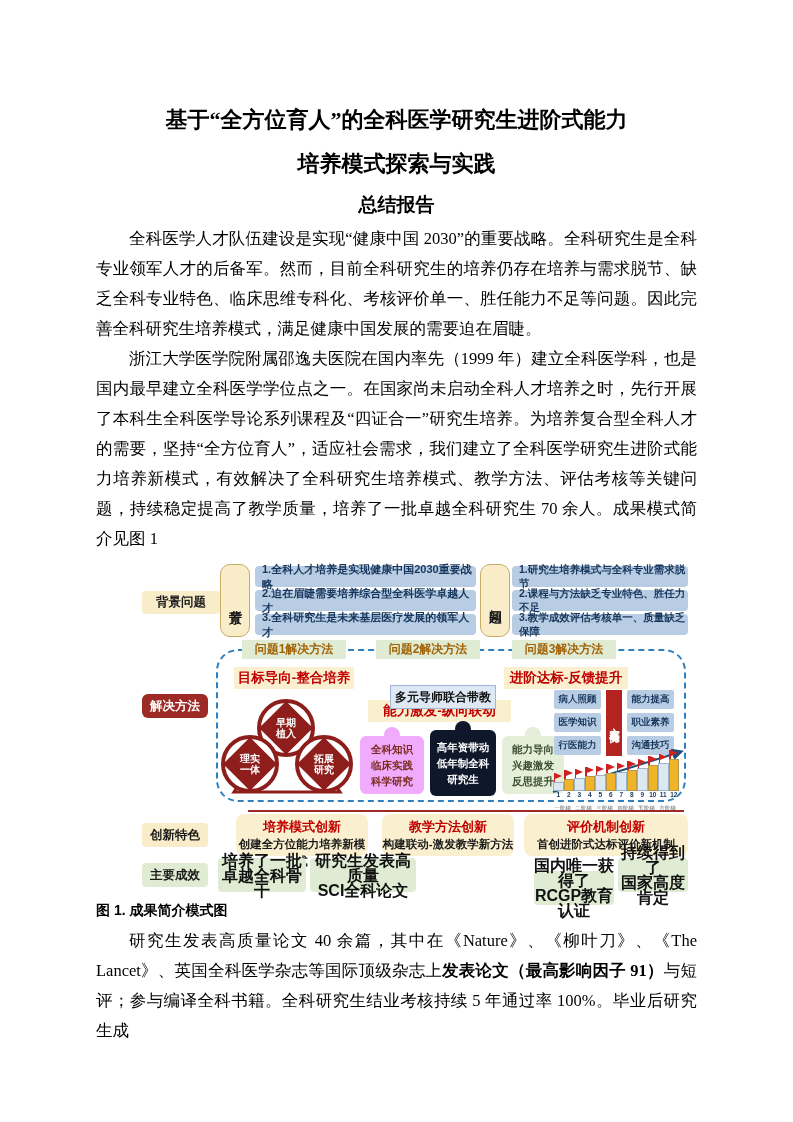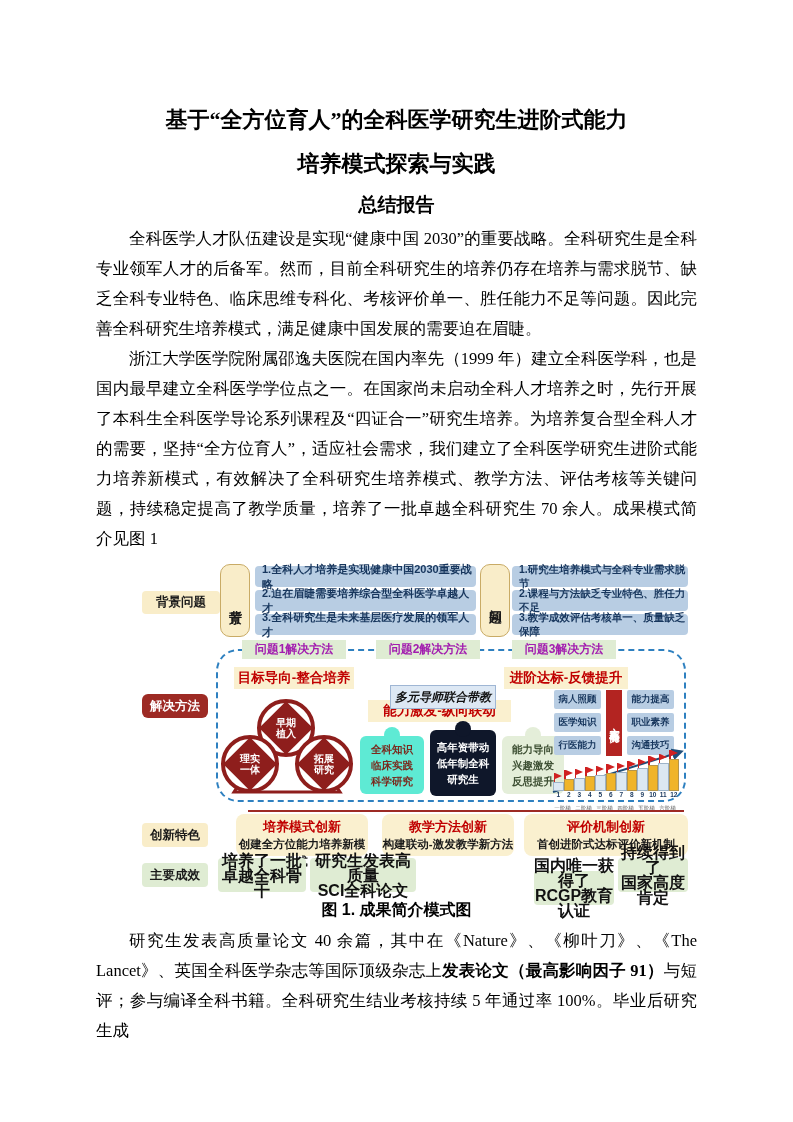--- a/index.html
+++ b/index.html
@@ -19,38 +19,38 @@
            font-size:12.5px;border-radius:4px;color:#1a1a1a;}
   .lbl-cream{background:#f9edc9;}
   .lbl-red{background:#9d2a24;color:#fff;border-radius:6px;}
   .lbl-green{background:#dfecd3;}
   .vgroup{width:30px;height:73px;background:#f9edc9;border:1.5px solid #c9ab66;border-radius:10px;
           display:flex;align-items:center;justify-content:center;font-weight:bold;font-size:13px;
           writing-mode:vertical-lr;text-orientation:upright;letter-spacing:2px;color:#1a1a1a;}
   .blue-item{height:21px;background:#b8cde3;border-radius:4px;color:#17365d;font-weight:bold;
              display:flex;align-items:center;padding-left:7px;}
   .dashed-box{border:2px dashed #2e80c0;border-radius:22px;}
-  .sol-header{height:19px;background:#dfecd3;color:#a21caf;font-weight:bold;font-size:12px;
+  .sol-header{height:19px;background:#dfecd3;color:#a16207;font-weight:bold;font-size:12px;
               display:flex;align-items:center;justify-content:center;}
   .sol-sub{height:22px;background:#faf0cf;color:#c00000;font-weight:bold;font-size:13.5px;
            display:flex;align-items:center;justify-content:center;}
   
   .venn{width:140px;height:102px;}
   .venn-circle{position:absolute;width:58px;height:58px;border:4px solid #8e1e1c;border-radius:50%;
                background:#fff;box-sizing:border-box;}
   .venn-diamond{position:absolute;width:38px;height:38px;background:#8e1e1c;transform:rotate(45deg);
                 display:flex;align-items:center;justify-content:center;}
   .venn-diamond span{transform:rotate(-45deg);color:#fff;font-weight:bold;font-size:10px;
                      line-height:11px;text-align:center;white-space:pre-line;}
   
   .puzzle{display:flex;align-items:center;justify-content:center;text-align:center;
           white-space:pre-line;font-weight:bold;border-radius:6px;}
   .puzzle::before{content:'';position:absolute;top:-9px;left:50%;transform:translateX(-50%);
                   width:16px;height:16px;border-radius:50%;background:inherit;}
-  .pz-cream{background:#5eead4;color:#7a2a1e;font-size:10.5px;line-height:16px;}
+  .pz-cream{background:#f0abfc;color:#7a2a1e;font-size:10.5px;line-height:16px;}
   .pz-red{background:#0f172a;color:#fff;font-size:10.5px;line-height:16px;}
   .pz-green{background:#e4eed9;color:#3d4f33;font-size:10.5px;line-height:16px;}
   
   .core-grid{display:flex;gap:5px;align-items:flex-start;}
   .core-col{display:flex;flex-direction:column;gap:4px;}
   .core-box{width:47px;height:19px;background:#b8cde3;color:#17365d;font-size:9.5px;font-weight:bold;
             display:flex;align-items:center;justify-content:center;border-radius:2px;}
   .core-strip{width:16px;height:66px;background:#b32421;color:#fff;font-size:10px;font-weight:bold;
               writing-mode:vertical-lr;text-orientation:upright;display:flex;align-items:center;
               justify-content:center;letter-spacing:1px;}
@@ -70,22 +70,22 @@
   .stage{width:21px;font-size:5.5px;color:#666;text-align:center;white-space:nowrap;overflow:hidden;}
   .chart-arrow{position:absolute;left:0;top:0;}
   
   .red-line{height:2px;background:#9d2a24;}
   .innov{height:42px;background:#faf0cf;border-radius:8px;text-align:center;padding-top:3px;}
   .innov-title{color:#c00000;font-weight:bold;font-size:13px;line-height:19px;}
   .innov-sub{color:#1a1a1a;font-weight:bold;font-size:11.5px;line-height:17px;}
   .outc{height:34px;background:#dfecd3;border-radius:4px;display:flex;align-items:center;
         justify-content:center;text-align:center;font-weight:bold;font-size:16px;line-height:15px;
         white-space:pre-line;color:#111;}
-  .fig-caption{text-align:center;font-family:"Liberation Sans","DejaVu Sans",sans-serif;
-               font-weight:bold;font-size:16px;line-height:20px;margin:6px 0 6px 0;}
+  .fig-caption{text-align:left;font-family:"Liberation Sans","DejaVu Sans",sans-serif;
+               font-weight:bold;font-size:14px;line-height:20px;margin:6px 0 6px 0;}
   .mentor-box{background:#dde8f4;border:1px solid #9fb6d4;color:#111;font-weight:bold;font-size:12px;
               display:flex;align-items:center;justify-content:center;}
 </style>
 </head>
 <body>
 
 <div class="page">
 
   <div class="doc-title">基于“全方位育人”的全科医学研究生进阶式能力</div>
   <div class="doc-title">培养模式探索与实践</div>
@@ -131,21 +131,21 @@
       <div class="venn-diamond" style="left:13px;top:47px;">
         <span>理实
 一体</span>
         </div>
       <div class="venn-diamond" style="left:87px;top:47px;">
         <span>拓展
 研究</span>
         </div>
     </div>
 
-    <div class="abs mentor-box" style="left:292px;top:125px;width:106px;height:24px;font-style:italic;">多元导师联合带教</div>
+    <div class="abs mentor-box" style="left:292px;top:125px;width:106px;height:24px;">多元导师联合带教</div>
     <div class="abs puzzle pz-cream" style="left:262px;top:176px;width:64px;height:58px;">全科知识
 临床实践
 科学研究</div>
     <div class="abs puzzle pz-red" style="left:332px;top:170px;width:66px;height:66px;">高年资带动
 低年制全科
 研究生</div>
     <div class="abs puzzle pz-green" style="left:404px;top:176px;width:62px;height:58px;">能力导向
 兴趣激发
 反思提升</div>
 

